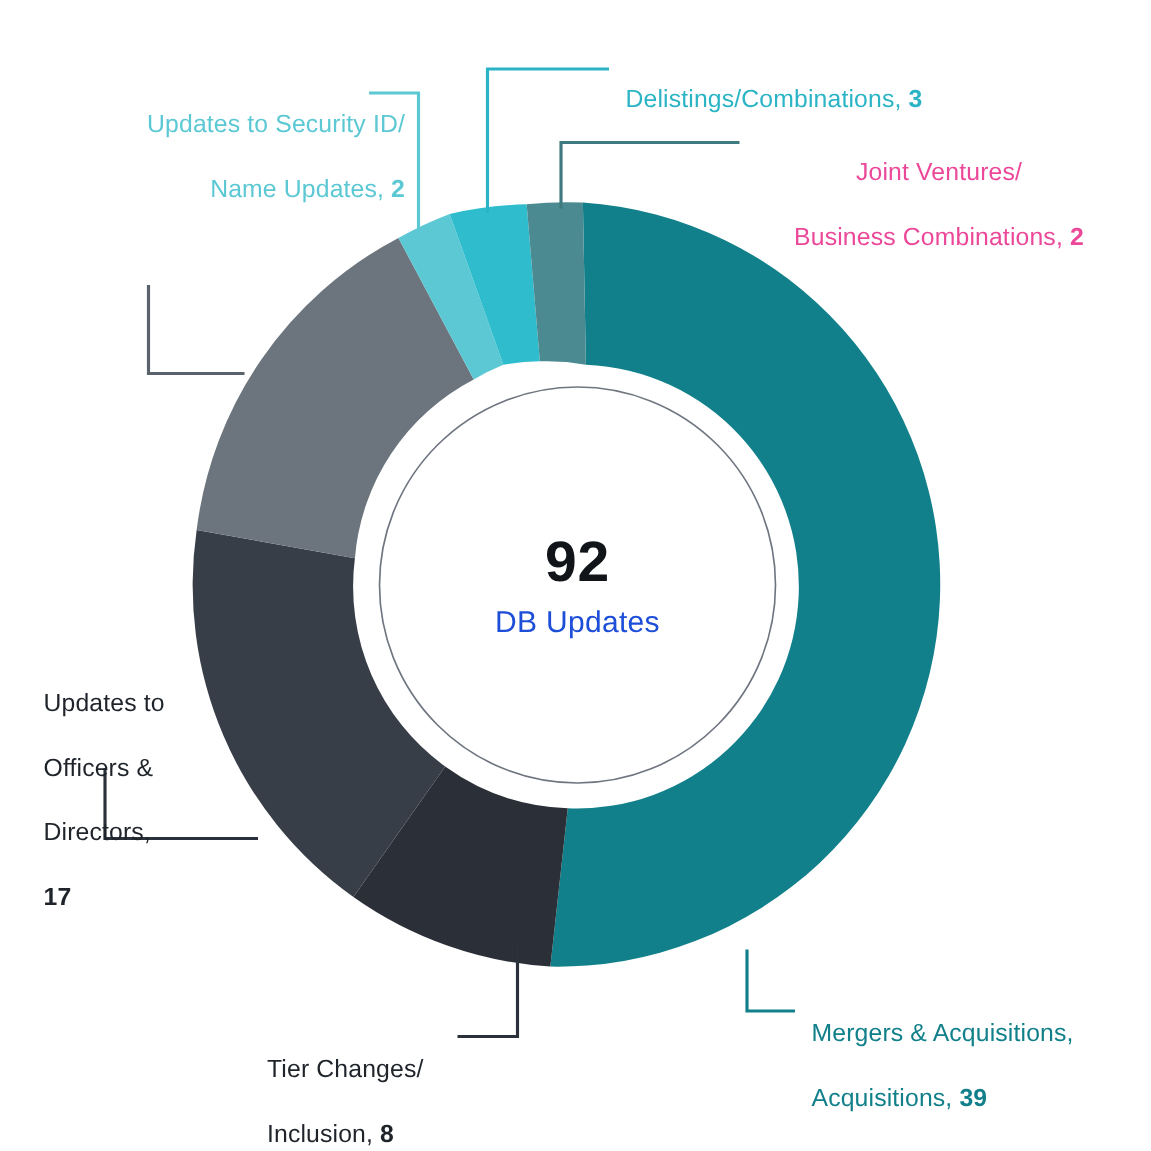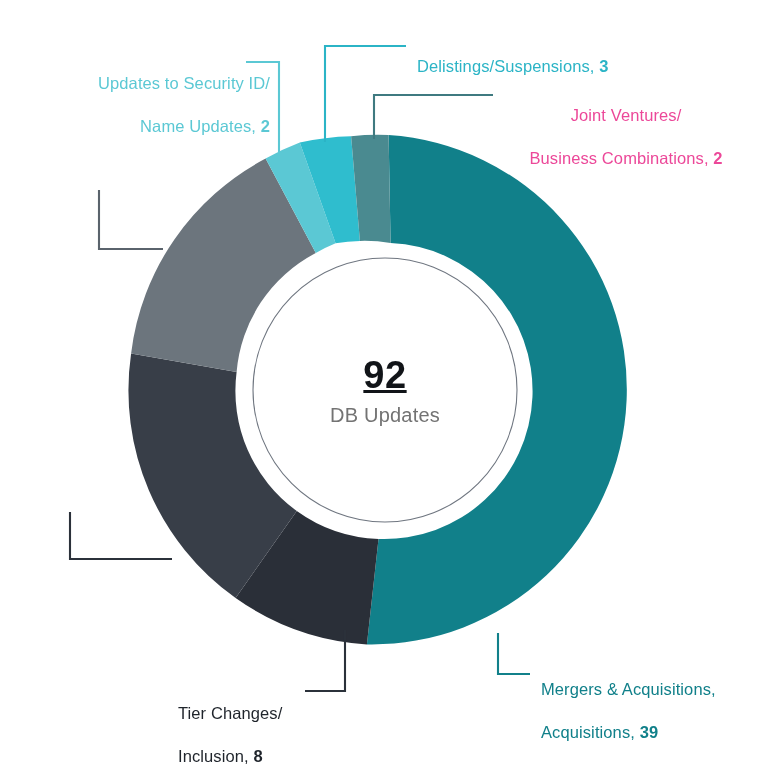--- a/index.html
+++ b/index.html
@@ -31,25 +31,25 @@
   .center-wrap {
     position: absolute;
     left: 255px; top: 330px;
     width: 260px; height: 120px;
     display: flex; flex-direction: column;
     align-items: center; justify-content: center;
     pointer-events: none;
   }
   .center-num {
     font-size: 38px; font-weight: 700; color: #111418;
-    line-height: 1; letter-spacing: 0.5px; text-decoration: underline;
+    line-height: 1; letter-spacing: 0.5px;
   }
   .center-sub {
     margin-top: 11px;
-    font-size: 20px; font-weight: 400; color: #737373;
+    font-size: 20px; font-weight: 400; color: #1d4ed8;
     line-height: 1; letter-spacing: 0.2px;
   }
 </style>
 </head>
 <body>
 
 <div id="stage">
 
   <svg class="chart" viewBox="0 0 767 767">
 
@@ -89,29 +89,35 @@
       <polyline stroke="#11808A" points="498,633 498,674 530,674"></polyline>
     </g>
   </svg>
 
   <div class="lbl" style="left:50px; top:52px; width:220px; color:#5BC8D4;text-align:right;">
     <span>Updates to Security ID/</span><br>
     <span>Name Updates, </span><b>2</b>
   </div>
 
   <div class="lbl" style="left:417px; top:35px; width:270px; color:#2BB4C6;">
-    <span>Delistings/Suspensions, </span><b>3</b>
+    <span>Delistings/Combinations, </span><b>3</b>
   </div>
 
   <div class="lbl" style="left:496px; top:84px; width:260px; color:#ec4899;text-align:center;">
     <span>Joint Ventures/</span><br>
     <span>Business Combinations, </span><b>2</b>
   </div>
 
 
+  <div class="lbl" style="left:29px; top:438px; width:150px; color:#1F242B;">
+    <span>Updates to</span><br>
+    <span>Officers &amp;</span><br>
+    <span>Directors,</span><br>
+    <b>17</b>
+  </div>
 
   <div class="lbl" style="left:178px; top:682px; width:190px; color:#1F242B;">
     <span>Tier Changes/</span><br>
     <span>Inclusion, </span><b>8</b>
   </div>
 
   <div class="lbl" style="left:541px; top:658px; width:230px; color:#11808A;">
     <span>Mergers &amp; Acquisitions,</span><br>
     <span>Acquisitions, </span><b>39</b>
   </div>

